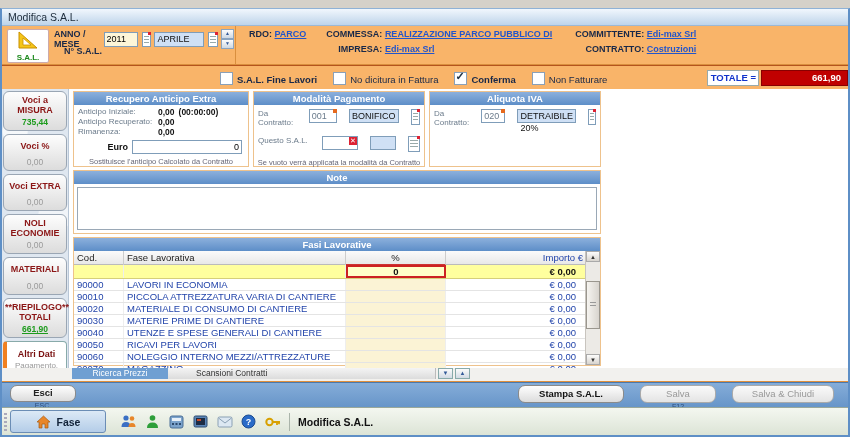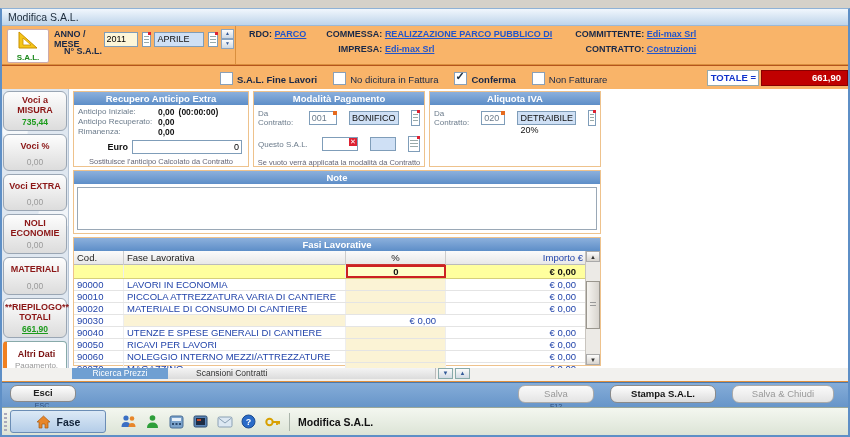--- a/index.html
+++ b/index.html
@@ -64,21 +64,21 @@
   #panel-modalita{left:182px;top:2px;width:172px;height:76px;}
   #panel-aliquota{left:358px;top:2px;width:172px;height:76px;}
   .rec-grid{font-size:8px;color:#6b7b8b;padding:2px 4px;line-height:10px;}
   .rec-grid b{color:#111;font-size:8.5px;}
   .rec-row{display:flex;gap:4px;}
   .rec-l{width:76px;}
   .euro-row{display:flex;align-items:center;justify-content:flex-end;gap:4px;padding:1px 6px 0 0;}
   .euro-row .lbl2{font-size:9px;font-weight:bold;color:#111;}
   .euro-input{width:104px;height:12px;border:1px solid #7f9db9;font-size:9px;text-align:right;padding:0 2px;font-family:"Liberation Sans",sans-serif;}
   .caption{font-size:7.5px;color:#667;text-align:center;margin-top:3px;}
-  .mp-row{display:flex;align-items:center;gap:12px;padding:0 4px;margin-top:4px;font-size:8px;color:#6b7b8b;}
+  .mp-row{display:flex;align-items:flex-start;gap:12px;padding:0 4px;margin-top:4px;font-size:8px;color:#6b7b8b;}
   .mp-l{width:52px;}
   .code-box{position:relative;width:30px;height:12px;border:1px solid #7f9db9;background:#fff;font-size:9px;line-height:12px;padding:0 2px;}
   .code-box .corner{position:absolute;right:-1px;top:-1px;width:4px;height:4px;background:#e66a1e;}
   .code-box .redx{position:absolute;right:0px;top:0px;width:8px;height:8px;background:#d23;color:#fff;font-size:7px;line-height:8px;text-align:center;}
   .combo-wide{flex:1;height:12px;background:#cfe0f5;border:1px solid #7f9db9;font-size:9px;line-height:12px;padding:0 2px;color:#111;}
   .dd2{position:relative;width:10px;height:14px;background:#fff;border:1px solid #7f9db9;}
   .dd2 i{position:absolute;left:1px;right:1px;top:3px;height:8px;background:repeating-linear-gradient(#9aa 0 1px,transparent 1px 3px);}
   .dd2::after{content:"";position:absolute;right:-1px;top:-1px;width:3px;height:3px;background:#d23;}
 
   #panel-note{left:2px;top:81px;width:528px;height:64px;}
@@ -346,20 +346,21 @@
               <span class="c-imp">€ 0,00</span>
             </div>
             <div class="trow">
               <span class="c-cod">90020</span>
               <span class="c-fase">MATERIALE DI CONSUMO DI CANTIERE</span>
               <span class="c-pct"></span>
               <span class="c-imp">€ 0,00</span>
             </div>
             <div class="trow">
               <span class="c-cod">90030</span>
+              <span class="c-fase">MATERIE PRIME DI CANTIERE</span>
               <span class="c-pct"></span>
               <span class="c-imp">€ 0,00</span>
             </div>
             <div class="trow">
               <span class="c-cod">90040</span>
               <span class="c-fase">UTENZE E SPESE GENERALI DI CANTIERE</span>
               <span class="c-pct"></span>
               <span class="c-imp">€ 0,00</span>
             </div>
             <div class="trow">
@@ -401,25 +402,25 @@
       </div>
     </div>
 
     <div class="footer">
       <div class="esci-wrap">
         <div class="btn btn-esci">Esci</div>
         <div class="hint">ESC</div>
       </div>
       <div class="fbtns">
         <div class="fb-wrap">
+          <div class="btn fb primary">Stampa S.A.L.</div>
+        </div>
+        <div class="fb-wrap">
           <div class="btn fb disabled" style="width:74px;">Salva</div>
           <div class="hint">F12</div>
-        </div>
-        <div class="fb-wrap">
-          <div class="btn fb primary">Stampa S.A.L.</div>
         </div>
         <div class="fb-wrap">
           <div class="btn fb disabled" style="width:100px;">Salva &amp; Chiudi</div>
         </div>
       </div>
     </div>
 
     <div class="taskbar">
       <div class="grip"></div>
       <div class="menu-btn">

